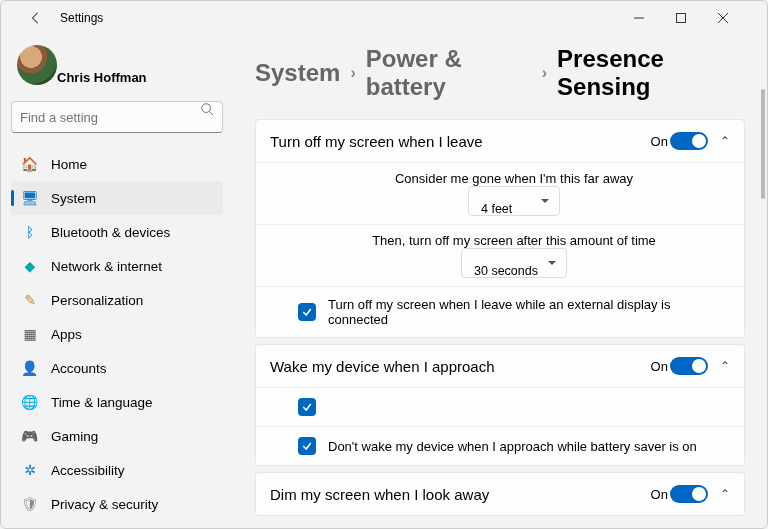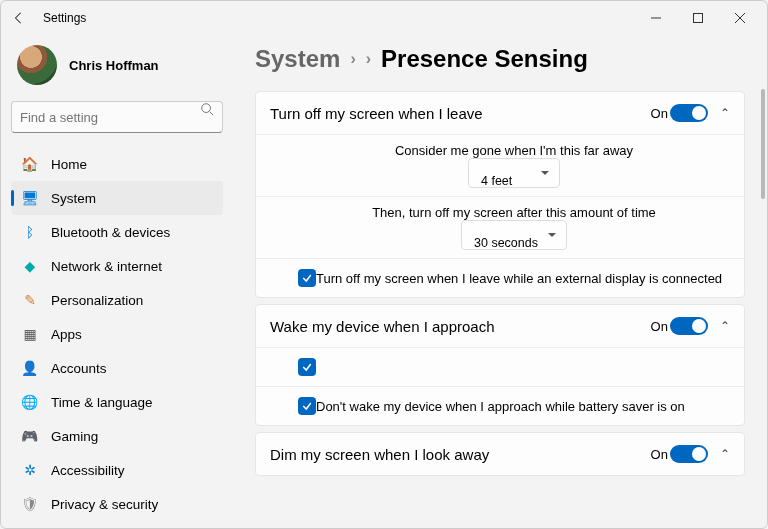--- a/index.html
+++ b/index.html
@@ -1,24 +1,24 @@
 <!DOCTYPE html>
 <html><head>
 <meta charset="utf-8">
 <style>
   * { box-sizing: border-box; margin: 0; padding: 0; font-family: 'Segoe UI', sans-serif; }
   body { width: 768px; height: 529px; background: #f3f3f3; overflow: hidden; position: relative; border: 1px solid #ccc; border-radius: 6px; }
-  .titlebar { height: 34px; display: flex; align-items: center; padding: 0 6px; }
+  .titlebar { height: 34px; display: flex; align-items: center; padding: 0 23px; }
   .titlebar .back { width: 24px; height: 24px; display:flex; align-items:center; justify-content:center; cursor:pointer; }
   .titlebar .title { font-size: 12px; margin-left: 12px; }
   .titlebar .spacer { flex:1; }
   .winbtn { width: 42px; height: 30px; display:flex; align-items:center; justify-content:center; cursor:pointer; }
   .main { display:flex; height: calc(100% - 34px); }
   .sidebar { width: 232px; padding: 4px 10px 10px 10px; overflow-y: auto; }
-  .user { display:flex; align-items:center; gap:12px; padding: 6px 6px 16px 6px; }
+  .user { display:flex; align-items:flex-end; padding: 6px 6px 16px 6px; }
   .avatar { width:40px; height:40px; border-radius:50%; background: radial-gradient(circle at 35% 30%, #d9a87a 0 28%, #8a5a3a 29% 42%, #3a6a3a 43% 70%, #2a4a2a 71% 100%); }
   .username { font-size: 13px; font-weight:600; }
   .search { display:flex; border:1px solid #ccc; border-bottom:1.5px solid #888; border-radius:4px; background:#fbfbfb; padding:0 8px; height:32px; margin-bottom: 14px; }
   .search input { flex:1; border:none; background:transparent; outline:none; font-size:13px; }
   .navitem { display:flex; align-items:center; gap:12px; height:34px; padding:0 10px; border-radius:4px; font-size:13.5px; cursor:pointer; position:relative; }
   .navitem.active { background:#eaeaea; }
   .navitem.active::before { content:""; position:absolute; left:0; top:9px; bottom:9px; width:3px; background:#0067c0; border-radius:2px; }
   .navicon { width:18px; height:18px; display:flex; align-items:center; justify-content:center; font-size:14px; }
   .content { flex:1; padding: 10px 22px 0 22px; overflow-y:auto; }
   .crumbs { display:flex; align-items:center; gap:10px; font-size:24px; font-weight:600; margin-bottom: 18px; }
@@ -28,21 +28,21 @@
   .cardhead { display:flex; align-items:center; padding:12px 14px; cursor:pointer; }
   .cardhead .label { font-size:15px; flex:1; }
   .state { font-size:13px; margin-right:2px; }
   .toggle { width:38px; height:18px; border-radius:10px; background:#0067c0; position:relative; cursor:pointer; }
   .toggle::after { content:""; position:absolute; right:2px; top:2px; width:14px; height:14px; background:#fff; border-radius:50%; }
   .expand { margin-left: 12px; font-size:12px; color:#444; cursor:pointer; }
   .subrow { display:flex; align-items:center; padding: 8px 14px 8px 42px; font-size:13px; border-top:1px solid #eee;flex-direction:column; }
   .subrow .sublabel { flex:1; }
   .dropdown { border:1px solid #ddd; border-radius:4px; background:#fefefe; height:30px; padding:16px 28px 0 12px; font-size:12.5px; display:flex; align-items:center; position:relative; cursor:pointer; min-width:92px; }
   .dropdown::after { content:""; position:absolute; right:10px; top:12px; border:4px solid transparent; border-top-color:#555; }
-  .checkrow { display:flex; align-items:center; padding: 10px 14px 10px 42px; font-size:13px; border-top:1px solid #eee; }
+  .checkrow { display:flex; align-items:center; gap:12px; padding: 10px 14px 10px 42px; font-size:13px; border-top:1px solid #eee; }
   .checkbox { width:18px; height:18px; border-radius:4px; background:#0067c0; display:flex; align-items:center; justify-content:center; cursor:pointer; flex-shrink:0; }
   .checkbox svg { stroke:#fff; }
   .scrolltrack { position:absolute; right:2px; top:88px; bottom:4px; width:4px; }
   .scrollthumb { position:absolute; top:0; width:100%; height:110px; background:#b8b8b8; border-radius:2px; }
   .ic-home{color:#555}.ic-system{color:#0078d4}.ic-bt{color:#0078d4}.ic-net{color:#0aa}.ic-pers{color:#d0812a}.ic-apps{color:#555}.ic-acc{color:#2a9a5a}.ic-time{color:#0078a4}.ic-game{color:#777}.ic-accs{color:#0078d4}.ic-priv{color:#888}
 </style>
 </head>
 <body>
 
 <div class="titlebar">
@@ -129,20 +129,21 @@
           <span>Privacy &amp; security</span>
         </div>
         <div class="navitem"></div>
       </div>
   </div>
 
   <div class="content">
     <div class="crumbs">
       <span class="p1">System</span>
       <span class="chev">›</span>
+      <span class="p2">Power &amp; battery</span>
       <span class="chev">›</span>
       <span>Presence Sensing</span>
     </div>
     <div id="sections">
         <div class="card">
           <div class="cardhead">
             <div class="label">Turn off my screen when I leave</div>
             <div class="state">On</div>
             <div class="toggle"></div>
             <div class="expand">⌃</div>

